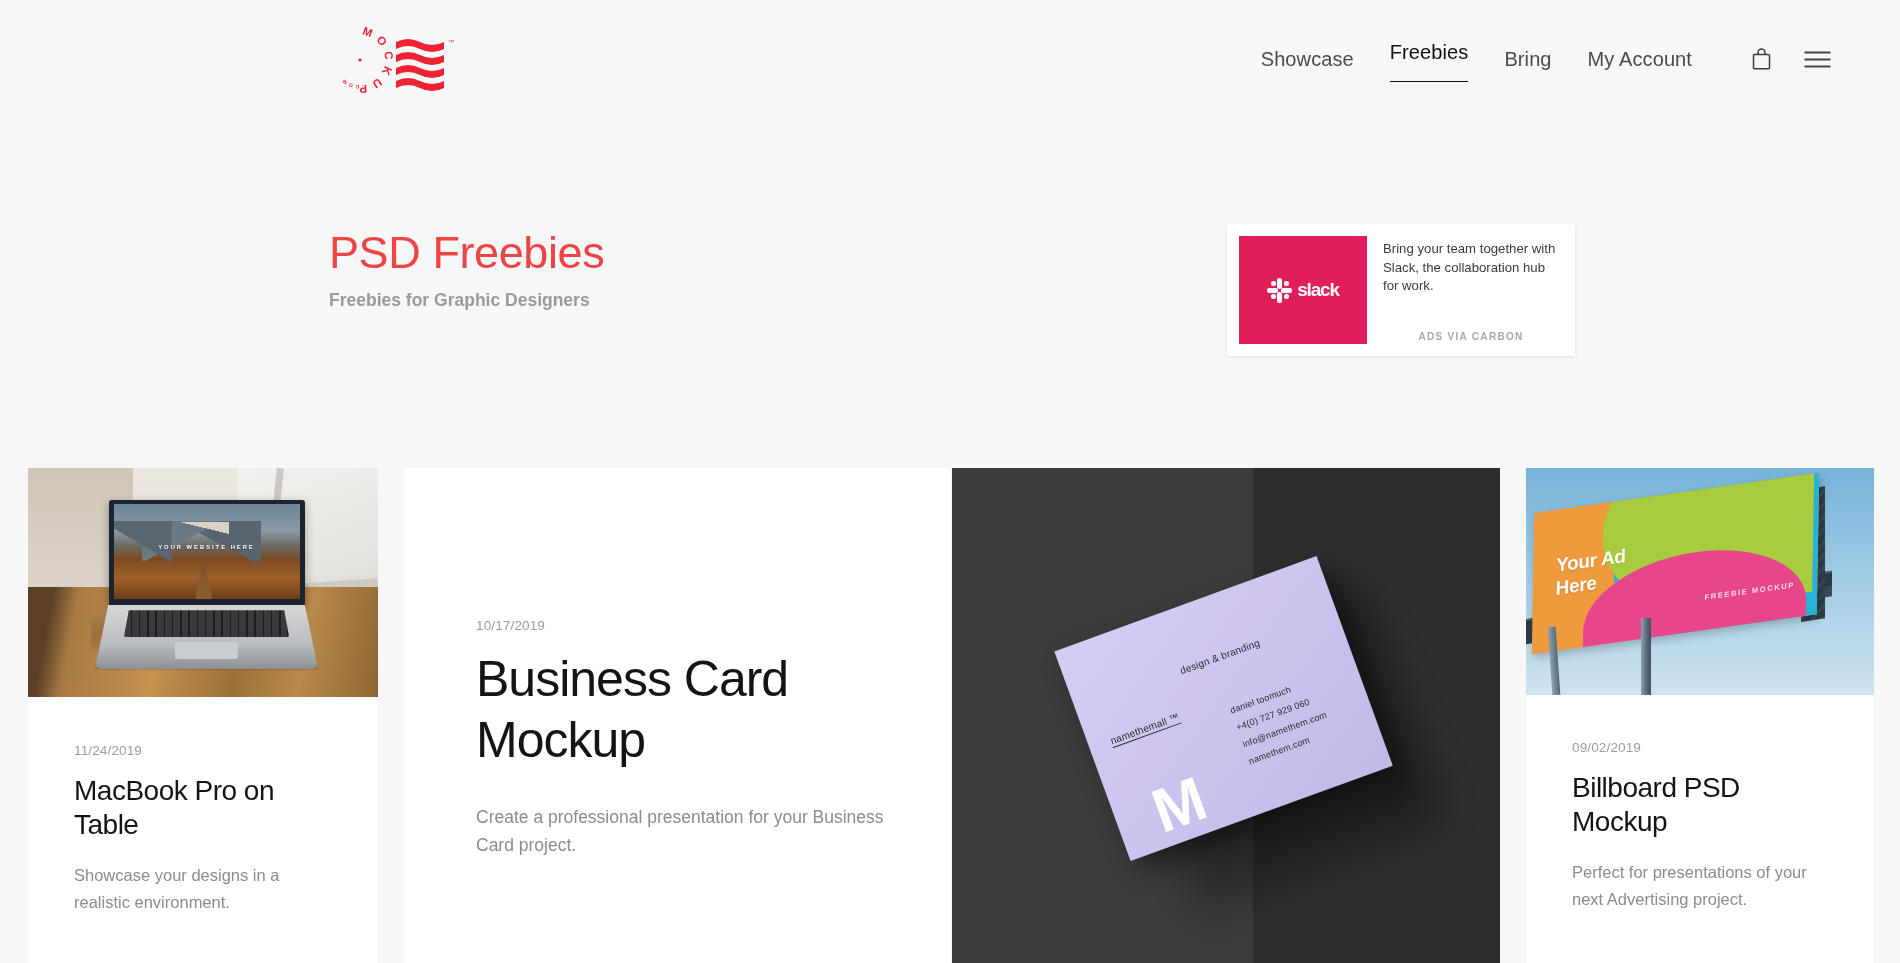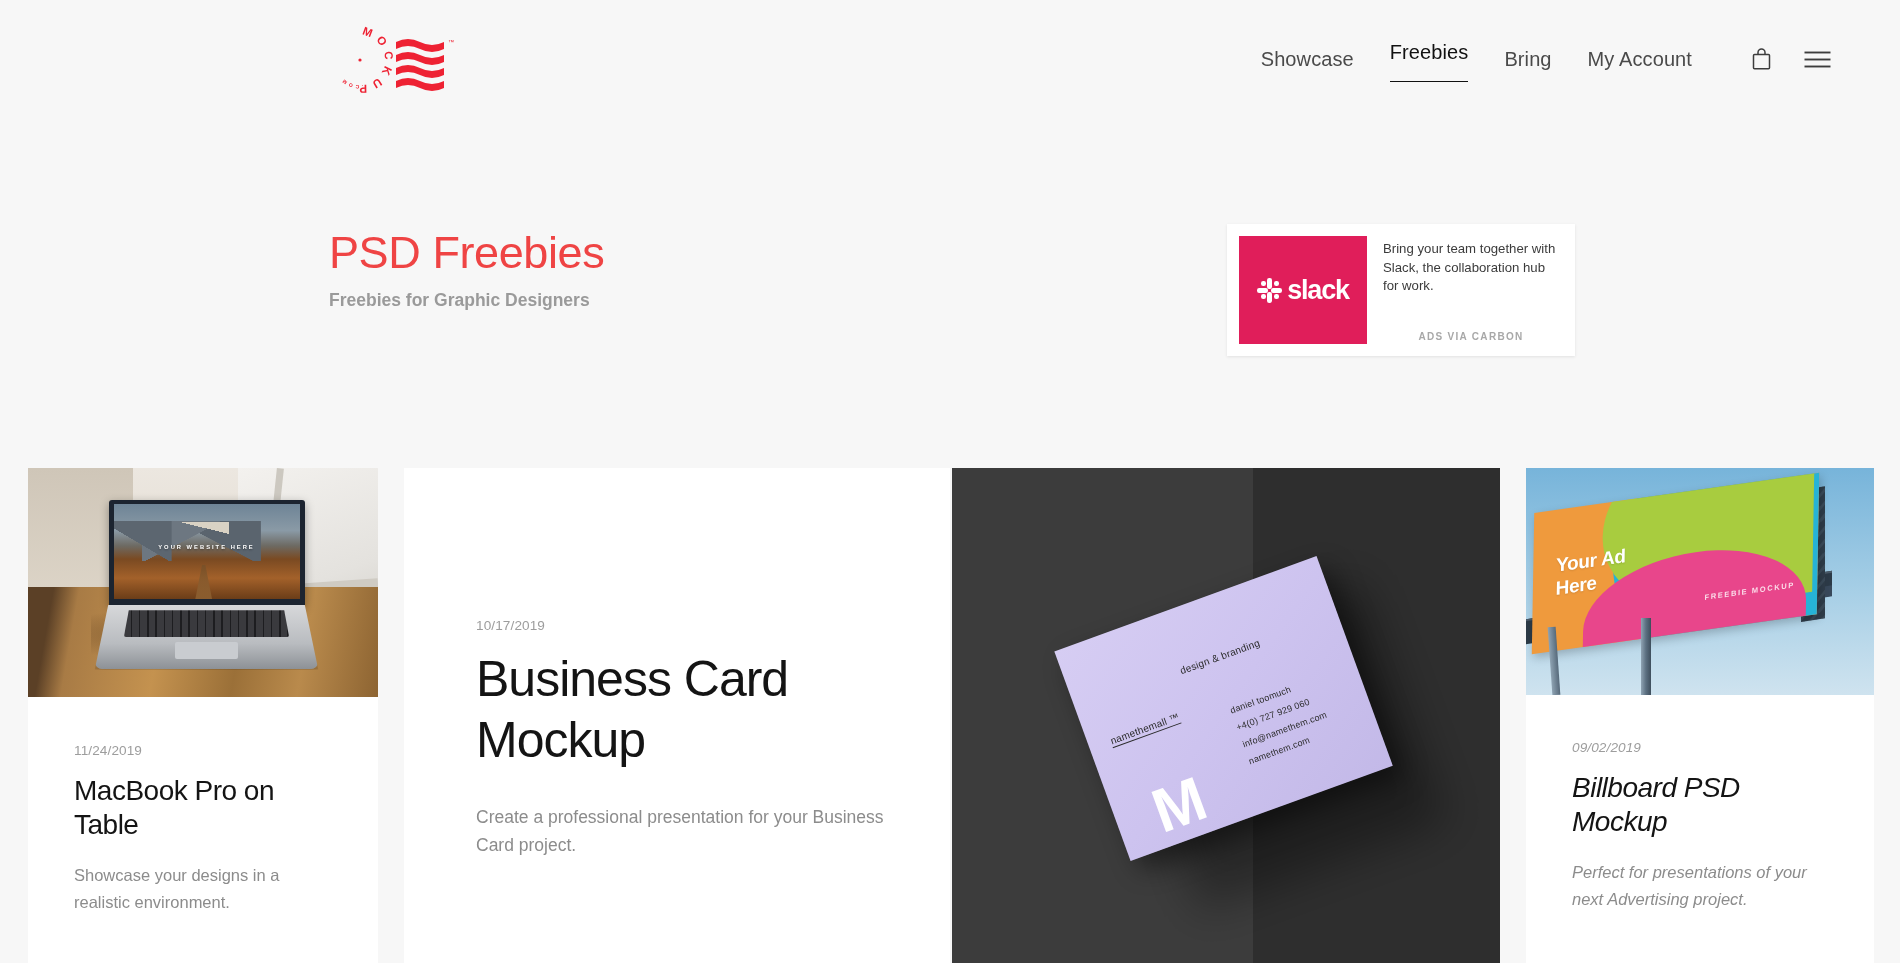--- a/index.html
+++ b/index.html
@@ -74,21 +74,21 @@
   .slack-mark i{ position:absolute; background:#fff; border-radius:2.2px; display:block; }
   .s1{ width:5px; height:11px; left:10px;  top:0px; }
   .s2{ width:5px; height:11px; left:10px;  top:14px; }
   .s3{ width:11px; height:5px; left:0px;   top:10px; }
   .s4{ width:11px; height:5px; left:14px;  top:10px; }
   .s5{ width:5px;  height:5px; left:3.5px; top:3.5px; }
   .s6{ width:5px;  height:5px; left:16.5px;top:3.5px; }
   .s7{ width:5px;  height:5px; left:3.5px; top:16.5px;}
   .s8{ width:5px;  height:5px; left:16.5px;top:16.5px;}
   .slack-word{
-    color:#fff; font-size:27px; font-weight:700; letter-spacing:-1.2px;
+    color:#fff; font-size:19px; font-weight:700; letter-spacing:-1.2px;
     font-family:"Liberation Sans", sans-serif;
   }
   .ad-body{
     flex:1; padding:4px 4px 0 16px;
     display:flex; flex-direction:column; justify-content:space-between;align-items:center;
   }
   .ad-text{
     font-size:13.2px; line-height:1.42; color:#3b3b3b;
   }
   .ad-via{
@@ -107,21 +107,21 @@
   .card.c4{ left:1526px; width:348px; background:#ffffff; }
 
   .card-media{ width:100%; position:relative; overflow:hidden; }
   .c1 .card-media{ height:229px; }
   .c3 .card-media{ height:495px; }
   .c4 .card-media{ height:227px; }
 
   .card-body{ padding:0 46px; }
   .c1 .card-body{ padding:46px 46px 0 46px; }
   .c2 .card-body{ padding:150px 46px 0 72px; }
-  .c4 .card-body{ padding:45px 46px 0 46px;font-style:italic; }
+  .c4 .card-body{ padding:45px 46px 0 46px; }
 
   .card-date{
     font-size:13.6px; color:#9d9d9d; margin-bottom:16px; letter-spacing:.1px;
   }
   .card-title{
     font-weight:400; color:#141414; letter-spacing:-.5px; line-height:1.2;
   }
   .c1 .card-title, .c4 .card-title{ font-size:28px; }
   .c2 .card-title{ font-size:50px; line-height:1.22; letter-spacing:-1px; }
   .card-excerpt{

